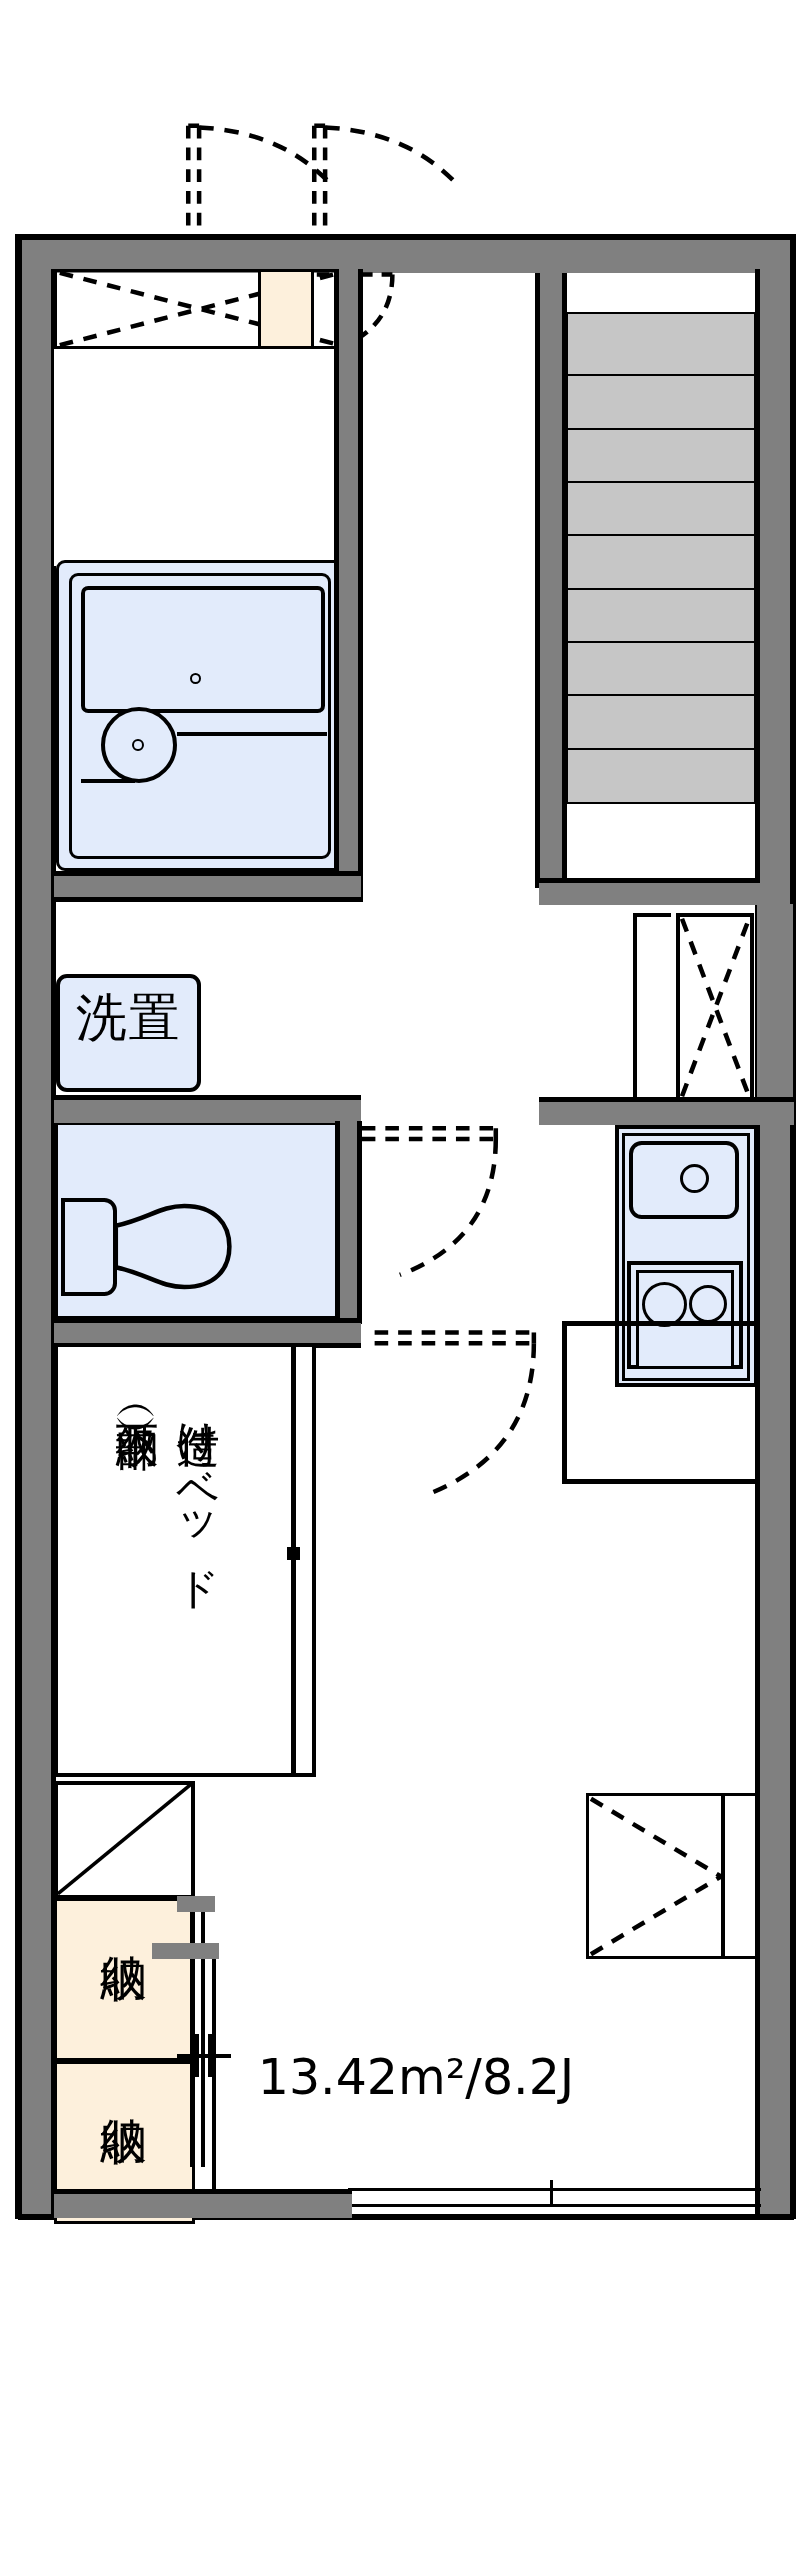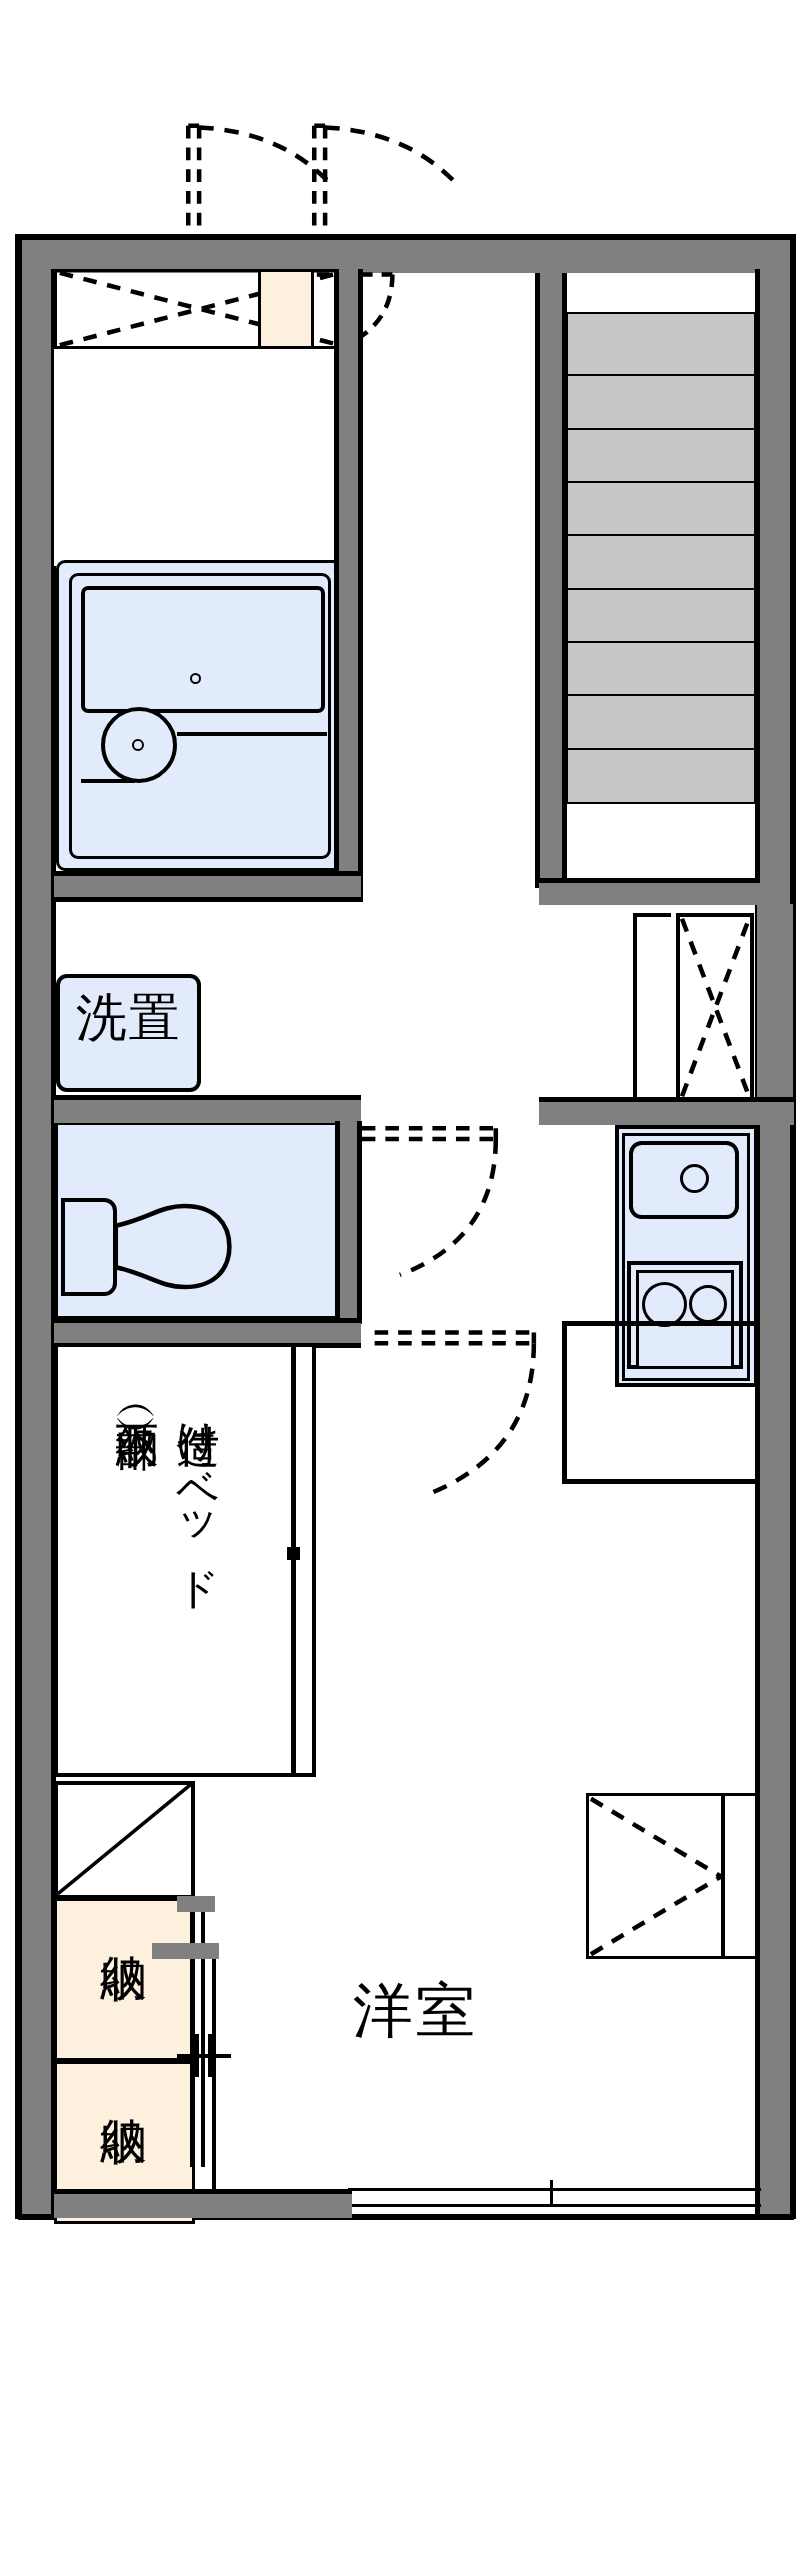--- a/index.html
+++ b/index.html
@@ -237,19 +237,19 @@
 
   <div class="abs" style="left:586px;top:1793px;width:172px;height:166px;background:#ffffff;border:3.6px solid #000;"></div>
   <div class="abs thin-line" style="left:721px;top:1793px;width:3.6px;height:166px;"></div>
   <div class="abs dashx" style="left:589px;top:1797px;width:134px;height:159px;">
     <svg width="134" height="159" viewBox="0 0 148 176">
       <line x1="2" y1="2" x2="146" y2="88" stroke="#000" stroke-width="5" stroke-dasharray="15,12"></line>
       <line x1="2" y1="174" x2="146" y2="88" stroke="#000" stroke-width="5" stroke-dasharray="15,12"></line>
     </svg>
   </div>
 
-  <div class="abs htext" style="left:298px;top:1979px;width:235px;font-size:60px;line-height:1.05;letter-spacing:2.7px;">洋室</div>
+  <div class="abs htext" style="left:235px;top:2052px;width:362px;font-size:49px;line-height:1.05;letter-spacing:0px;">13.42m²/8.2J</div>
 
   <div class="abs wall-grey" style="left:54px;top:2193px;width:298px;height:25px;"></div>
   <div class="abs line" style="left:54px;top:2189px;width:298px;height:4.5px;"></div>
 
 </div>
 
 
 </body></html>

